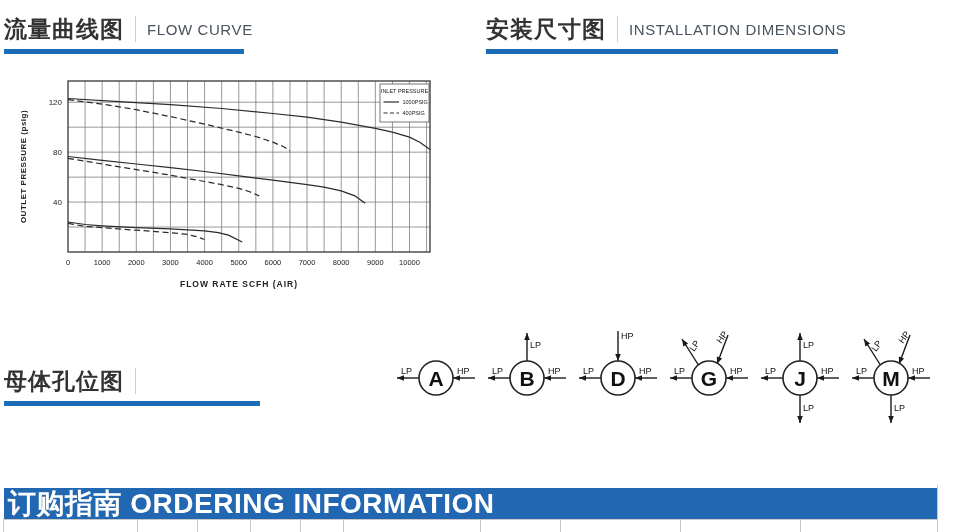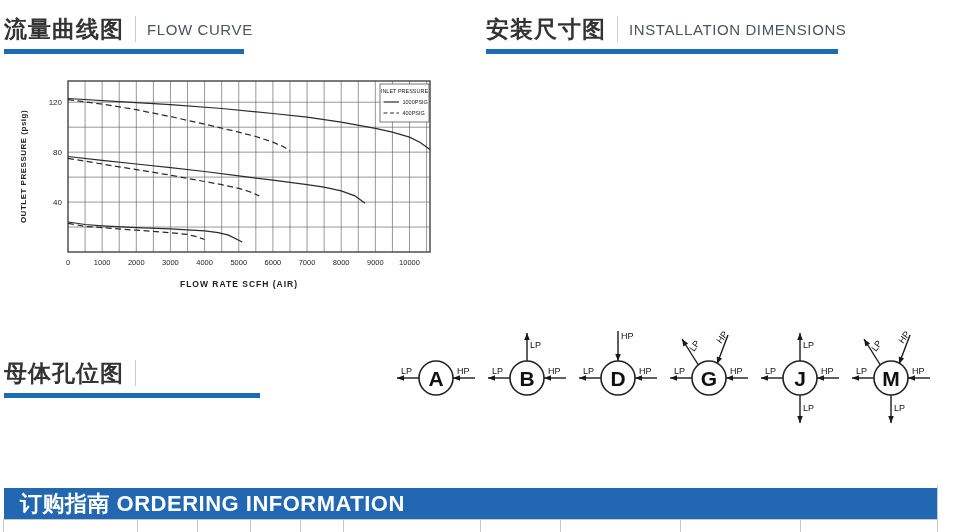--- a/index.html
+++ b/index.html
@@ -9,22 +9,22 @@
   .hrow{display:flex;align-items:center;height:34px;}
   .heading .zh{font-size:23px;font-weight:700;color:#333333;letter-spacing:1px;white-space:nowrap;}
   .heading .sep{width:1px;height:26px;background:#cccccc;margin:0 11px;}
   .heading .en{font-size:15px;color:#49545e;letter-spacing:0.6px;white-space:nowrap;}
   .heading .underline{height:5px;background:var(--accent,#1c6cb5);margin-top:3px;}
   #flow-chart{position:absolute;left:0;top:70px;}
   #flow-chart text{font-family:"Liberation Sans",sans-serif;fill:#222222;}
   .matrix-row{position:absolute;left:390px;top:326px;display:flex;}
   .matrix-row svg text{font-family:"Liberation Sans",sans-serif;fill:#111111;}
   .banner{position:absolute;left:4px;top:488px;width:933px;height:31px;box-sizing:border-box;
-          background:var(--banner,#2267b1);color:#ffffff;font-size:22px;font-weight:700;
-          line-height:31px;padding-left:16px;letter-spacing:0.5px;white-space:nowrap;}
+          background:var(--banner,#2267b1);color:#ffffff;font-size:28px;font-weight:700;
+          line-height:31px;padding-left:4px;letter-spacing:0.5px;white-space:nowrap;}
   .vline{position:absolute;left:937px;top:485px;width:1px;height:47px;background:var(--tborder,#c8c8c8);}
   .trow{position:absolute;left:3px;top:519px;height:14px;display:flex;
         border-top:1px solid var(--tborder,#c8c8c8);border-left:1px solid var(--tborder,#c8c8c8);}
   .trow .cell{height:100%;border-right:1px solid var(--tborder,#c8c8c8);box-sizing:border-box;}
 </style>
 </head>
 <body>
 
 <div class="page">
 
@@ -106,21 +106,21 @@
       <g>
         <rect x="380" y="14" width="49" height="38" fill="#fff" stroke="#555" stroke-width="0.8"></rect>
         <text x="404.5" y="23" text-anchor="middle" font-size="5.5">INLET PRESSURE</text>
         <line x1="383.5" y1="32" x2="399" y2="32" stroke="#2b2b2b" stroke-width="1.2"></line>
         <text x="402.5" y="34" font-size="5.5">1000PSIG</text>
         <line x1="383.5" y1="43" x2="399" y2="43" stroke="#2b2b2b" stroke-width="1.2" stroke-dasharray="4,2.5"></line>
         <text x="402.5" y="45" font-size="5.5">400PSIG</text>
       </g>
     </svg>
 
-  <div class="heading" style="left:4px;top:356px;">
+  <div class="heading" style="left:4px;top:364px;">
     <div class="hrow">
       <span class="zh">母体孔位图</span>
       <span class="sep"></span>
     </div>
     <div class="underline" style="width:256px;"></div>
   </div>
 
   <div class="matrix-row" id="matrix-row">
       <svg width="91" height="104">
         <line x1="29" y1="52" x2="7" y2="52" stroke="#1a1a1a" stroke-width="1.4"></line>

